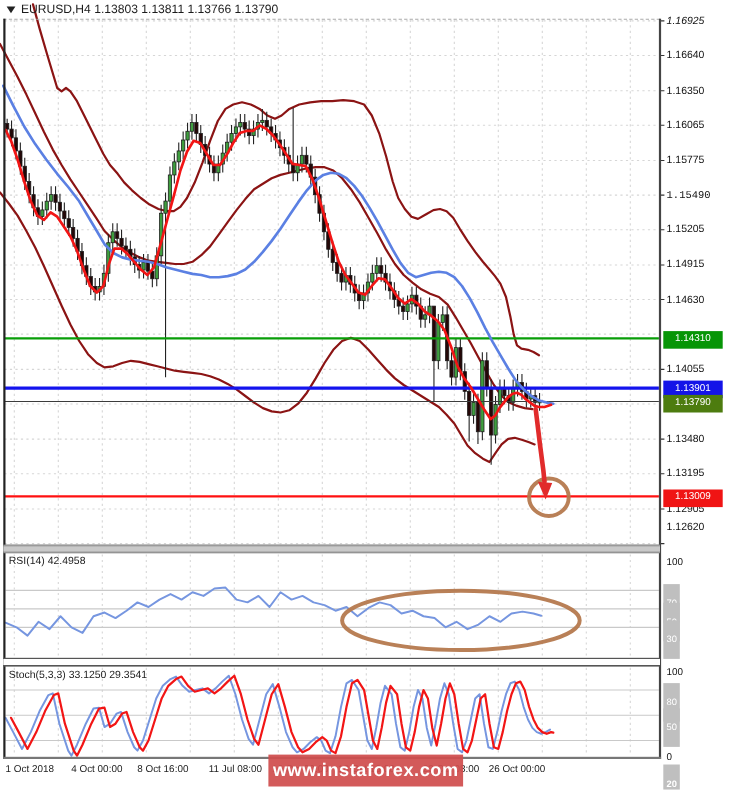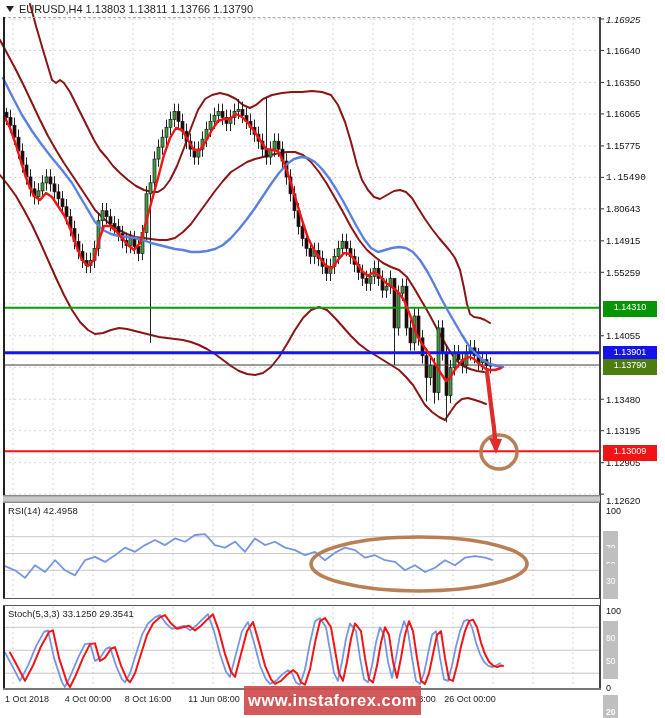--- a/index.html
+++ b/index.html
@@ -400,43 +400,43 @@
   <div class="panel-label" style="top:608px">Stoch(5,3,3) 33.1250 29.3541</div>
   <div id="indicator-levels"></div>
 
   <div id="watermark" class="abs">www.instaforex.com</div>
 <div class="tick-label" style="top: 13.5px; font-style: italic;">1.16925</div>
     <div class="tick-label" style="top: 44.957px;">1.16640</div>
     <div class="tick-label" style="top: 76.9658px;">1.16350</div>
     <div class="tick-label" style="top: 108.423px;">1.16065</div>
     <div class="tick-label" style="top: 140.432px;">1.15775</div>
     <div class="tick-label" style="top: 171.889px; font-family: Liberation Mono, monospace;">1.15490</div>
-    <div class="tick-label" style="top: 203.345px;">1.80643</div>
+    <div class="tick-label" style="top: 203.345px;">1.15205</div>
     <div class="tick-label" style="top: 235.354px;">1.14915</div>
-    <div class="tick-label" style="top: 266.811px;">1.55259</div>
+    <div class="tick-label" style="top: 266.811px;">1.14630</div>
     <div class="tick-label" style="top: 330.277px;">1.14055</div>
     <div class="tick-label" style="top: 393.743px;">1.13480</div>
     <div class="tick-label" style="top: 425.2px;">1.13195</div>
     <div class="tick-label" style="top: 457.209px;">1.12905</div>
-    <div class="tick-label" style="top: 495px;">1.12620</div>
+    <div class="tick-label" style="top: 474px;">1.12620</div>
     <div class="price-badge" style="top: 301.131px; background: rgb(6, 149, 6);">1.14310</div>
     <div class="price-badge" style="top: 346.275px; background: rgb(20, 20, 232);">1.13901</div>
     <div class="price-badge" style="top: 358.526px; background: #4d7c0f;">1.13790</div>
     <div class="price-badge" style="top: 444.73px; background: rgb(240, 20, 20);">1.13009</div>
     <div class="level-plain" style="top: 505.5px;">100</div>
     <div class="level-plain" style="top: 589.5px;">0</div>
     <div class="level-badge" style="top: 530.7px;">70</div>
     <div class="level-badge" style="top: 547.5px;">50</div>
     <div class="level-badge" style="top: 564.3px;">30</div>
     <div class="level-plain" style="top: 606px;">100</div>
     <div class="level-plain" style="top: 682.5px;">0</div>
     <div class="level-badge" style="top: 621.3px;">80</div>
     <div class="level-badge" style="top: 644.25px;">50</div>
     <div class="level-badge" style="top: 695px; font-weight: bold;">20</div>
     <div class="time-label" style="left: 27px;">1 Oct 2018</div>
     <div class="time-label" style="left: 88px;">4 Oct 00:00</div>
     <div class="time-label" style="left: 148px;">8 Oct 16:00</div>
-    <div class="time-label" style="left: 214px;">11 Jun 08:00</div>
+    <div class="time-label" style="left: 214px;">11 Jul 08:00</div>
     <div class="time-label" style="left: 273px;">16 Oct 00:00</div>
     <div class="time-label" style="left: 333px;">18 Oct 16:00</div>
     <div class="time-label" style="left: 410px;">23 Oct 08:00</div>
     <div class="time-label" style="left: 470px;">26 Oct 00:00</div>
   </div>
 
 </body></html>

